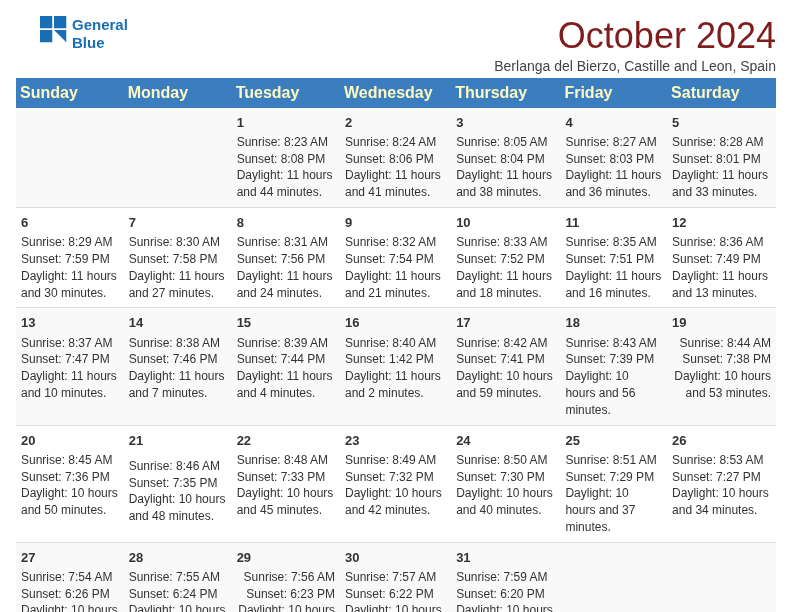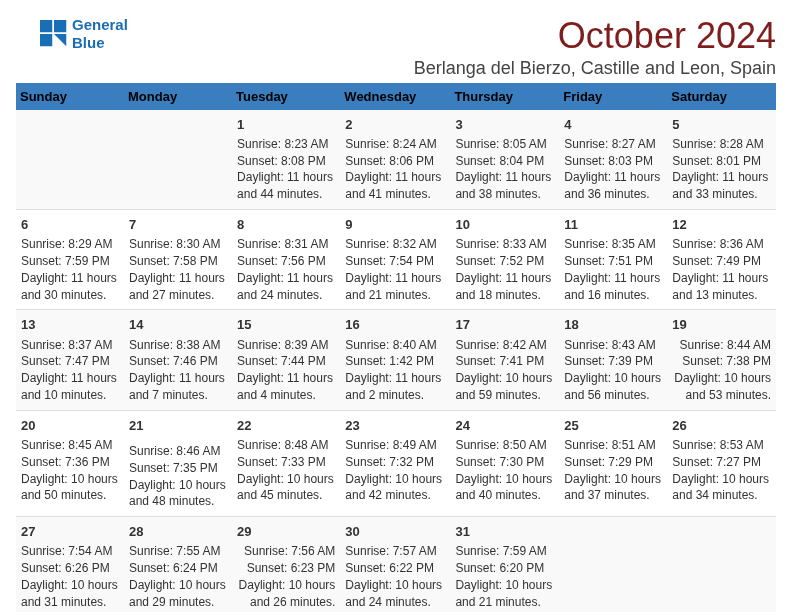--- a/index.html
+++ b/index.html
@@ -11,21 +11,21 @@
       padding: 16px;
     }
     .header {
       display: flex;
       align-items: flex-start;
       justify-content: space-between;
       margin-bottom: 4px;
     }
     .logo {
       display: flex;
-      align-items: center;
+      align-items: flex-start;
       gap: 4px;
       padding-left: 24px;
     }
     .logo-text {
       font-size: 15px;
       font-weight: bold;
       line-height: 1.2;
     }
     .logo-text span { color: #1a6eb5; }
     .logo-icon {
@@ -35,35 +35,35 @@
     .title-block {
       text-align: right;
     }
     .month-title {
       font-size: 36px;
       font-weight: normal;
       color: #7f1d1d;
       line-height: 1.1;
     }
     .location {
-      font-size: 18px;
+      font-size: 14px;
       color: #444;
       margin-top: 2px;
     }
     table {
       width: 100%;
       border-collapse: collapse;
       font-size: 11px;
     }
     thead th {
       background: #3a7ebf;
-      color: #000000;
+      color: #fef9c3;
       padding: 6px 4px;
       text-align: left;
-      font-size: 13px;
+      font-size: 16px;
       font-weight: bold;
     }
     tbody tr {
       border-bottom: 1px solid #ddd;
     }
     tbody tr:nth-child(odd) {
       background: #f9f9f9;
     }
     tbody tr:nth-child(even) {
       background: #fff;

